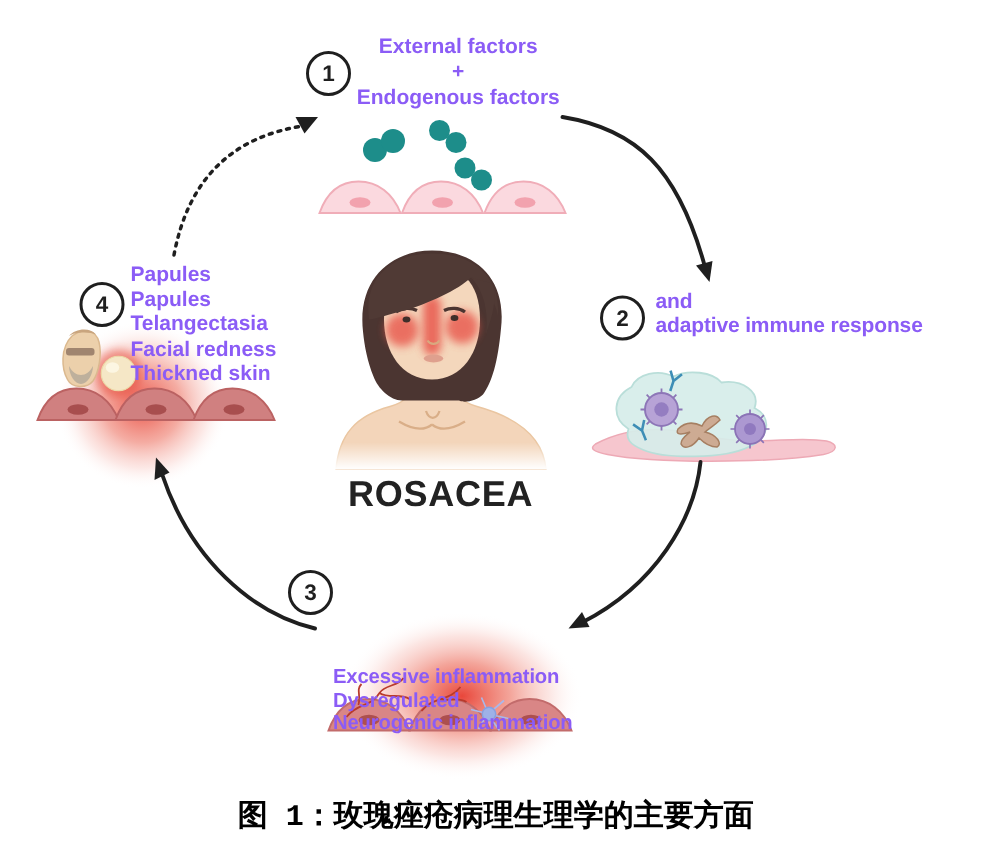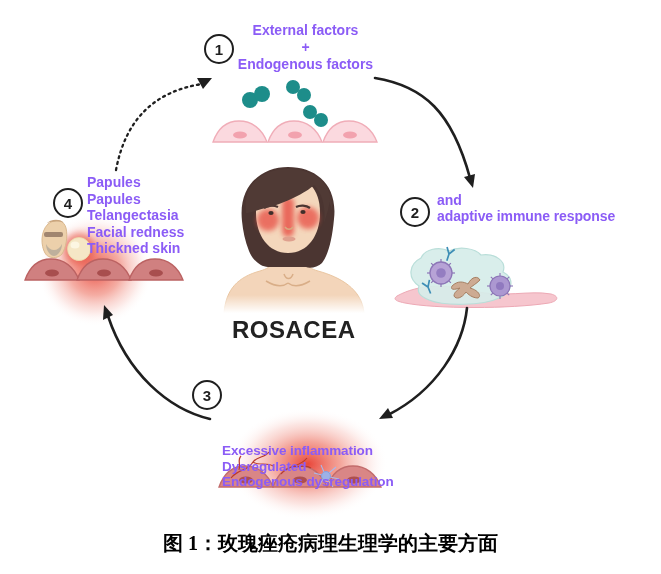--- a/index.html
+++ b/index.html
@@ -20,21 +20,21 @@
   #s1-text{left:228px;top:22px;width:155px;text-align:center;font-size:14px;line-height:17px;}
   #s2-text{left:437px;top:193px;width:215px;font-size:14px;line-height:15.5px;letter-spacing:-0.1px;}
   #s3-text{left:222px;top:399px;width:190px;font-size:13.5px;line-height:15.5px;letter-spacing:-0.1px;margin-top:44px;}
   #s4-text{left:87px;top:174px;width:115px;font-size:14px;line-height:16.5px;}
   #rosacea-label{
     position:absolute;z-index:2;left:232px;top:316px;width:112px;text-align:center;
     font-size:24px;font-weight:700;letter-spacing:0.5px;color:#222;
   }
   #caption{
     position:absolute;z-index:2;left:0;top:530px;width:661px;text-align:center;
-    font-family:Liberation Serif, serif;
+    font-family:Liberation Mono, monospace;
     font-size:20px;font-weight:700;color:#000;
   }
 </style>
 </head>
 <body>
 
 <div id="canvas">
 
   <svg class="layer arrows-svg" width="661" height="574" viewBox="0 0 661 574">
 
@@ -252,21 +252,21 @@
     <div>+</div>
     <div>Endogenous factors</div>
   </div>
   <div class="stage-text" id="s2-text">
     <div>and</div>
     <div>adaptive immune response</div>
   </div>
   <div class="stage-text" id="s3-text">
     <div>Excessive inflammation</div>
     <div>Dysregulated</div>
-    <div>Endogenous dysregulation</div>
+    <div>Neurogenic inflammation</div>
   </div>
   <div class="stage-text" id="s4-text">
     <div>Papules</div>
     <div>Papules</div>
     <div>Telangectasia</div>
     <div>Facial redness</div>
     <div>Thickned skin</div>
   </div>
 
   <div id="rosacea-label">ROSACEA</div>

